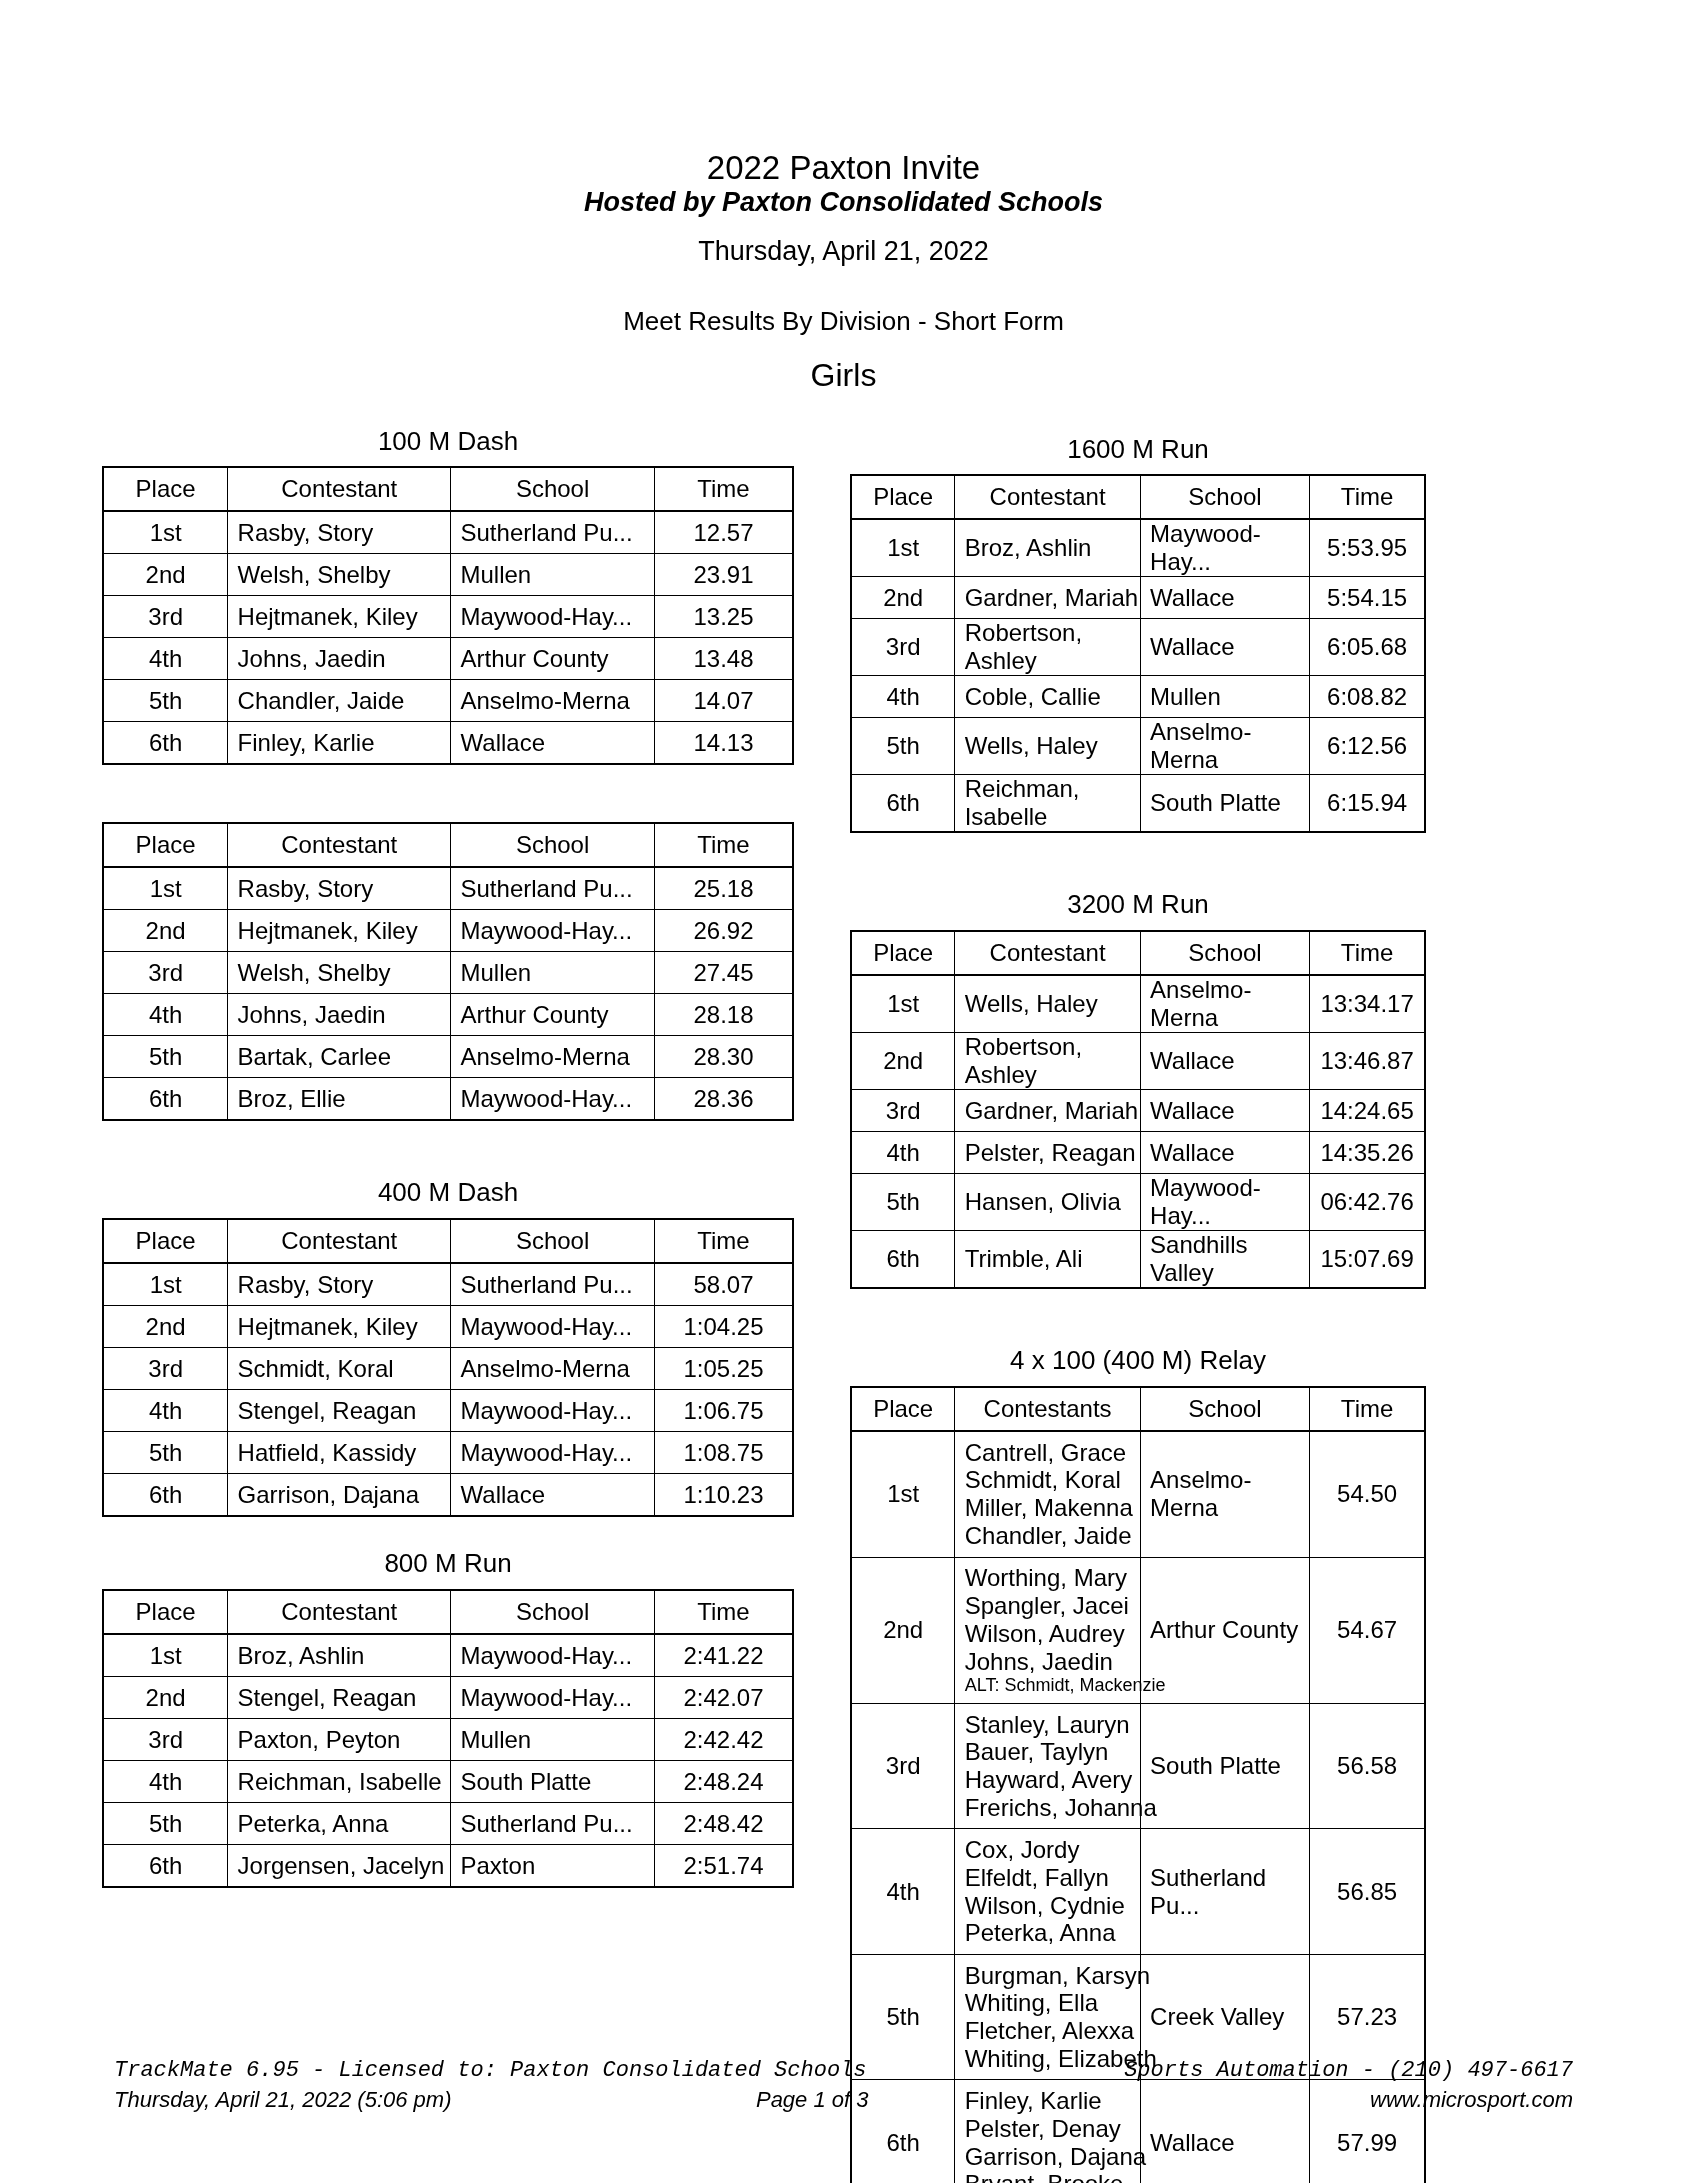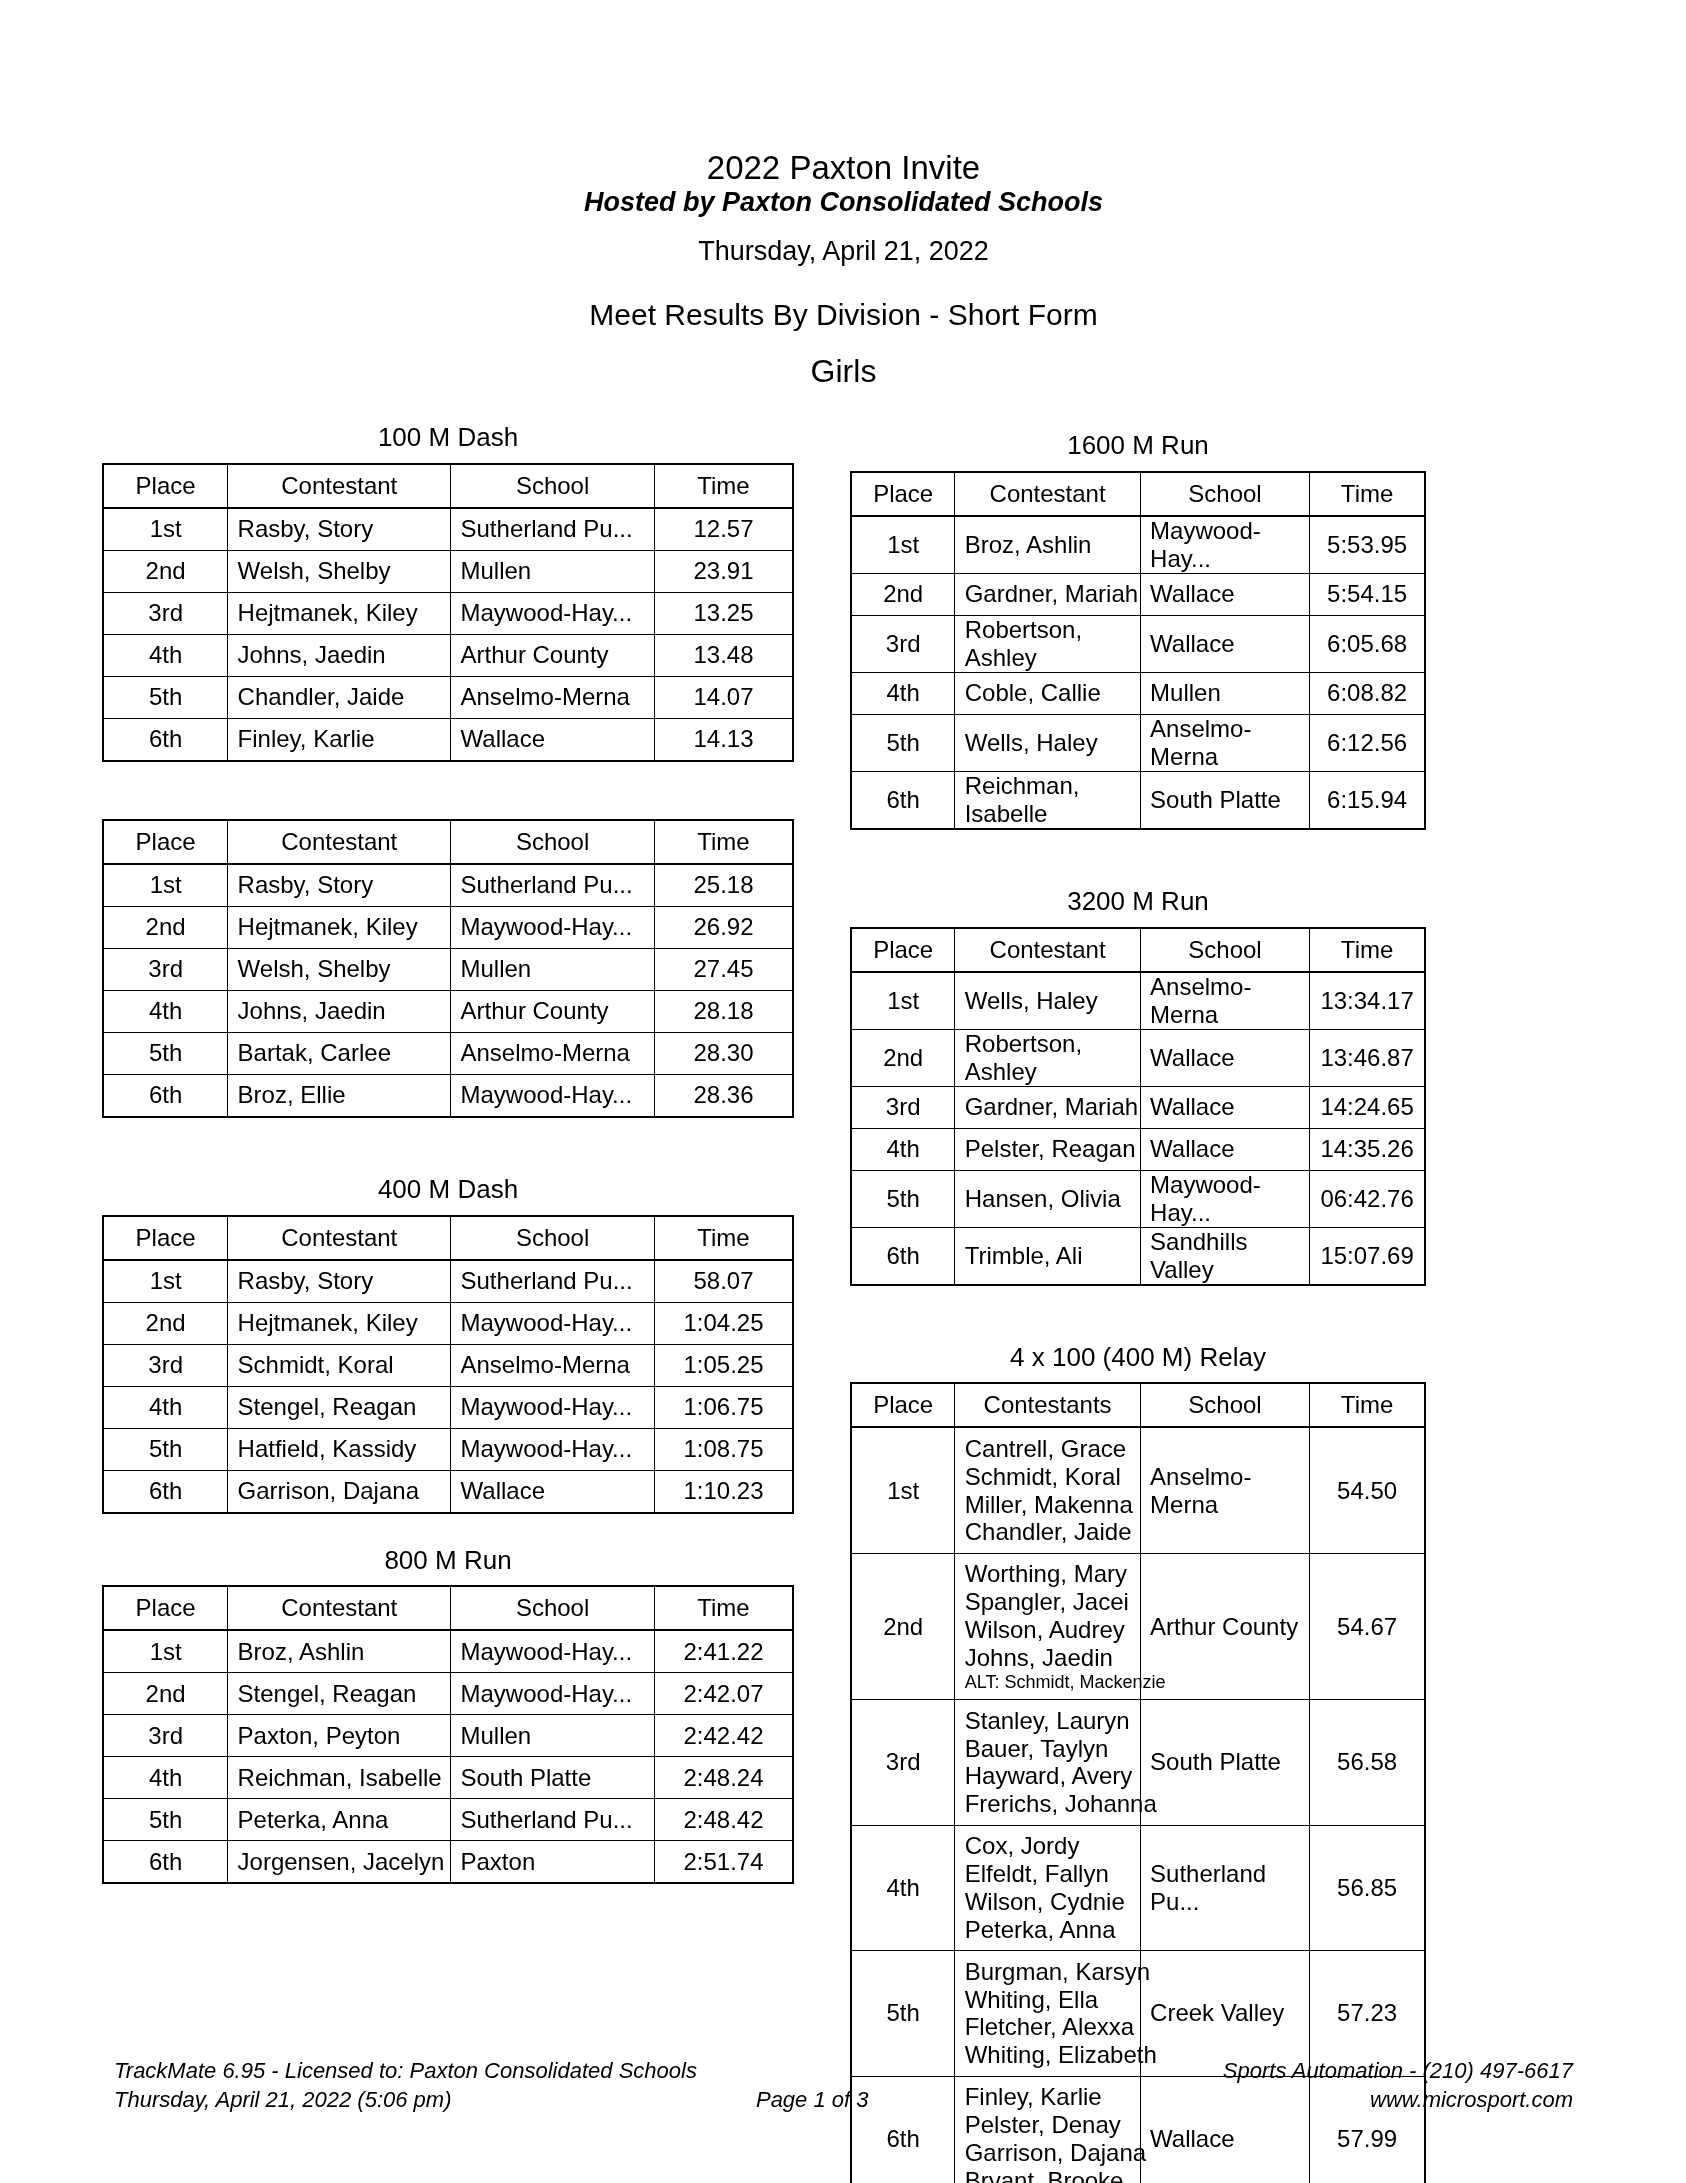--- a/index.html
+++ b/index.html
@@ -41,22 +41,22 @@
     font-weight: 700;
     line-height: 1.14;
     margin-top: 1.3px;
   }
   .meet-date {
     font-size: 27px;
     margin-top: 20px;
     line-height: 1.1;
   }
   .report-title {
-    font-size: 30px;
-    margin-top: 32px;
+    font-size: 26px;
+    margin-top: 40px;
     line-height: 1.08;
   }
   .report-division {
     font-size: 32px;
     line-height: 1.08;
     margin-top: 23px;
   }
 
   
   .events {
@@ -135,20 +135,21 @@
     right: 114px;
     bottom: 69px;
     font-style: italic;
     font-size: 22px;
     line-height: 1.33;
   }
   .footer-row {
     display: flex;
     justify-content: space-between;
     align-items: center;
+    font-family: Liberation Mono, monospace;
   }
   .footer-left  { text-align: left; flex: 0 0 auto; }
   .footer-right { text-align: right; flex: 0 0 auto; }
   .footer-line2 { display: flex; justify-content: space-between; }
   .fl2-left { flex: 0 0 44%; text-align: left; }
   .fl2-mid  { flex: 0 0 22%; text-align: left; }
   .fl2-right{ flex: 1 1 auto; text-align: right; }
 </style>
 </head>
 <body>

